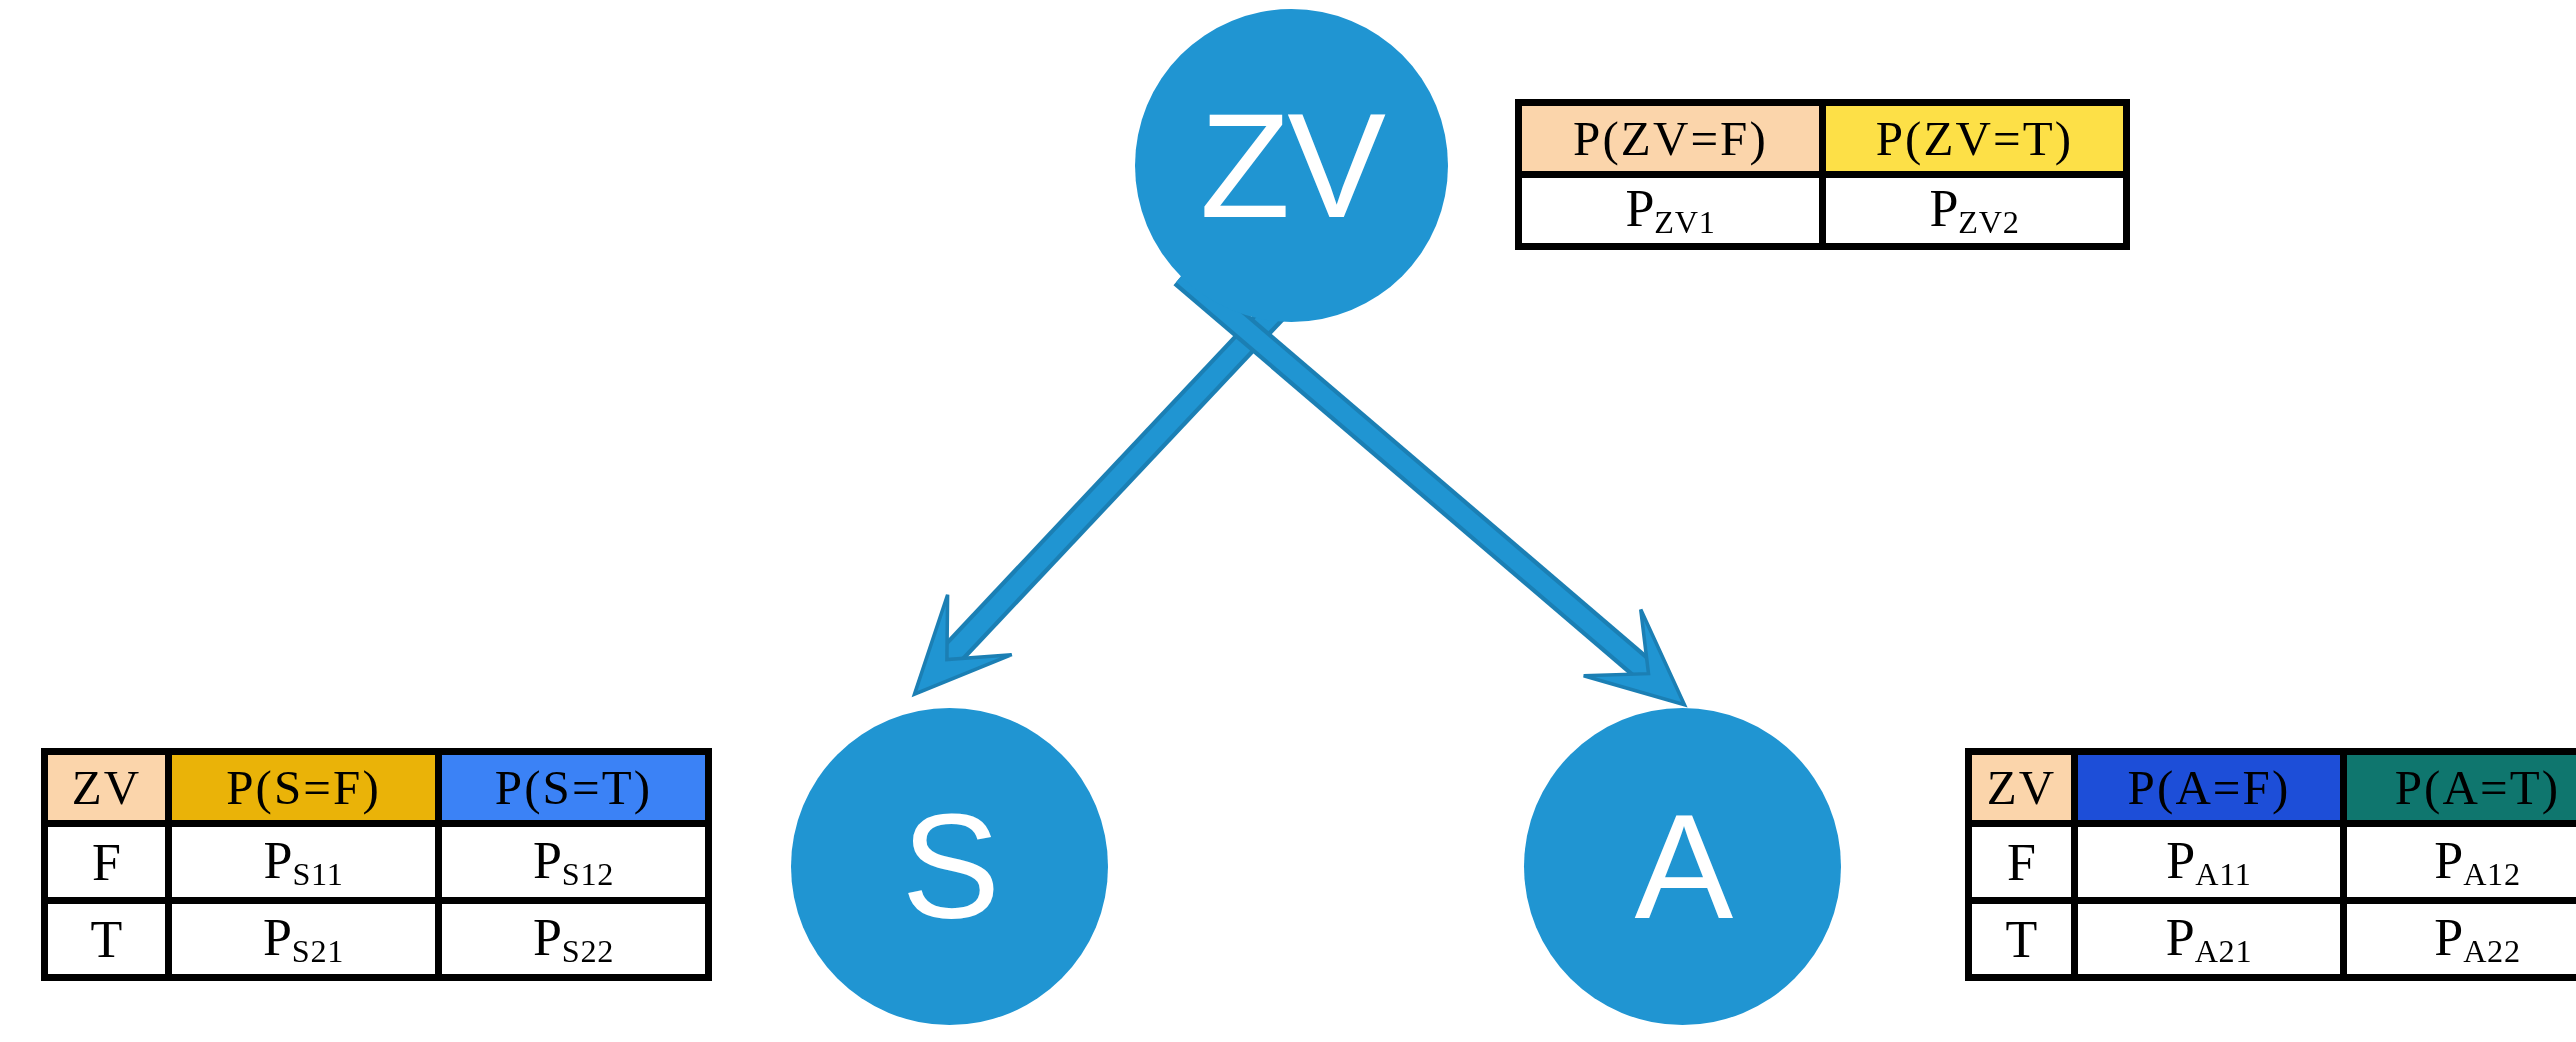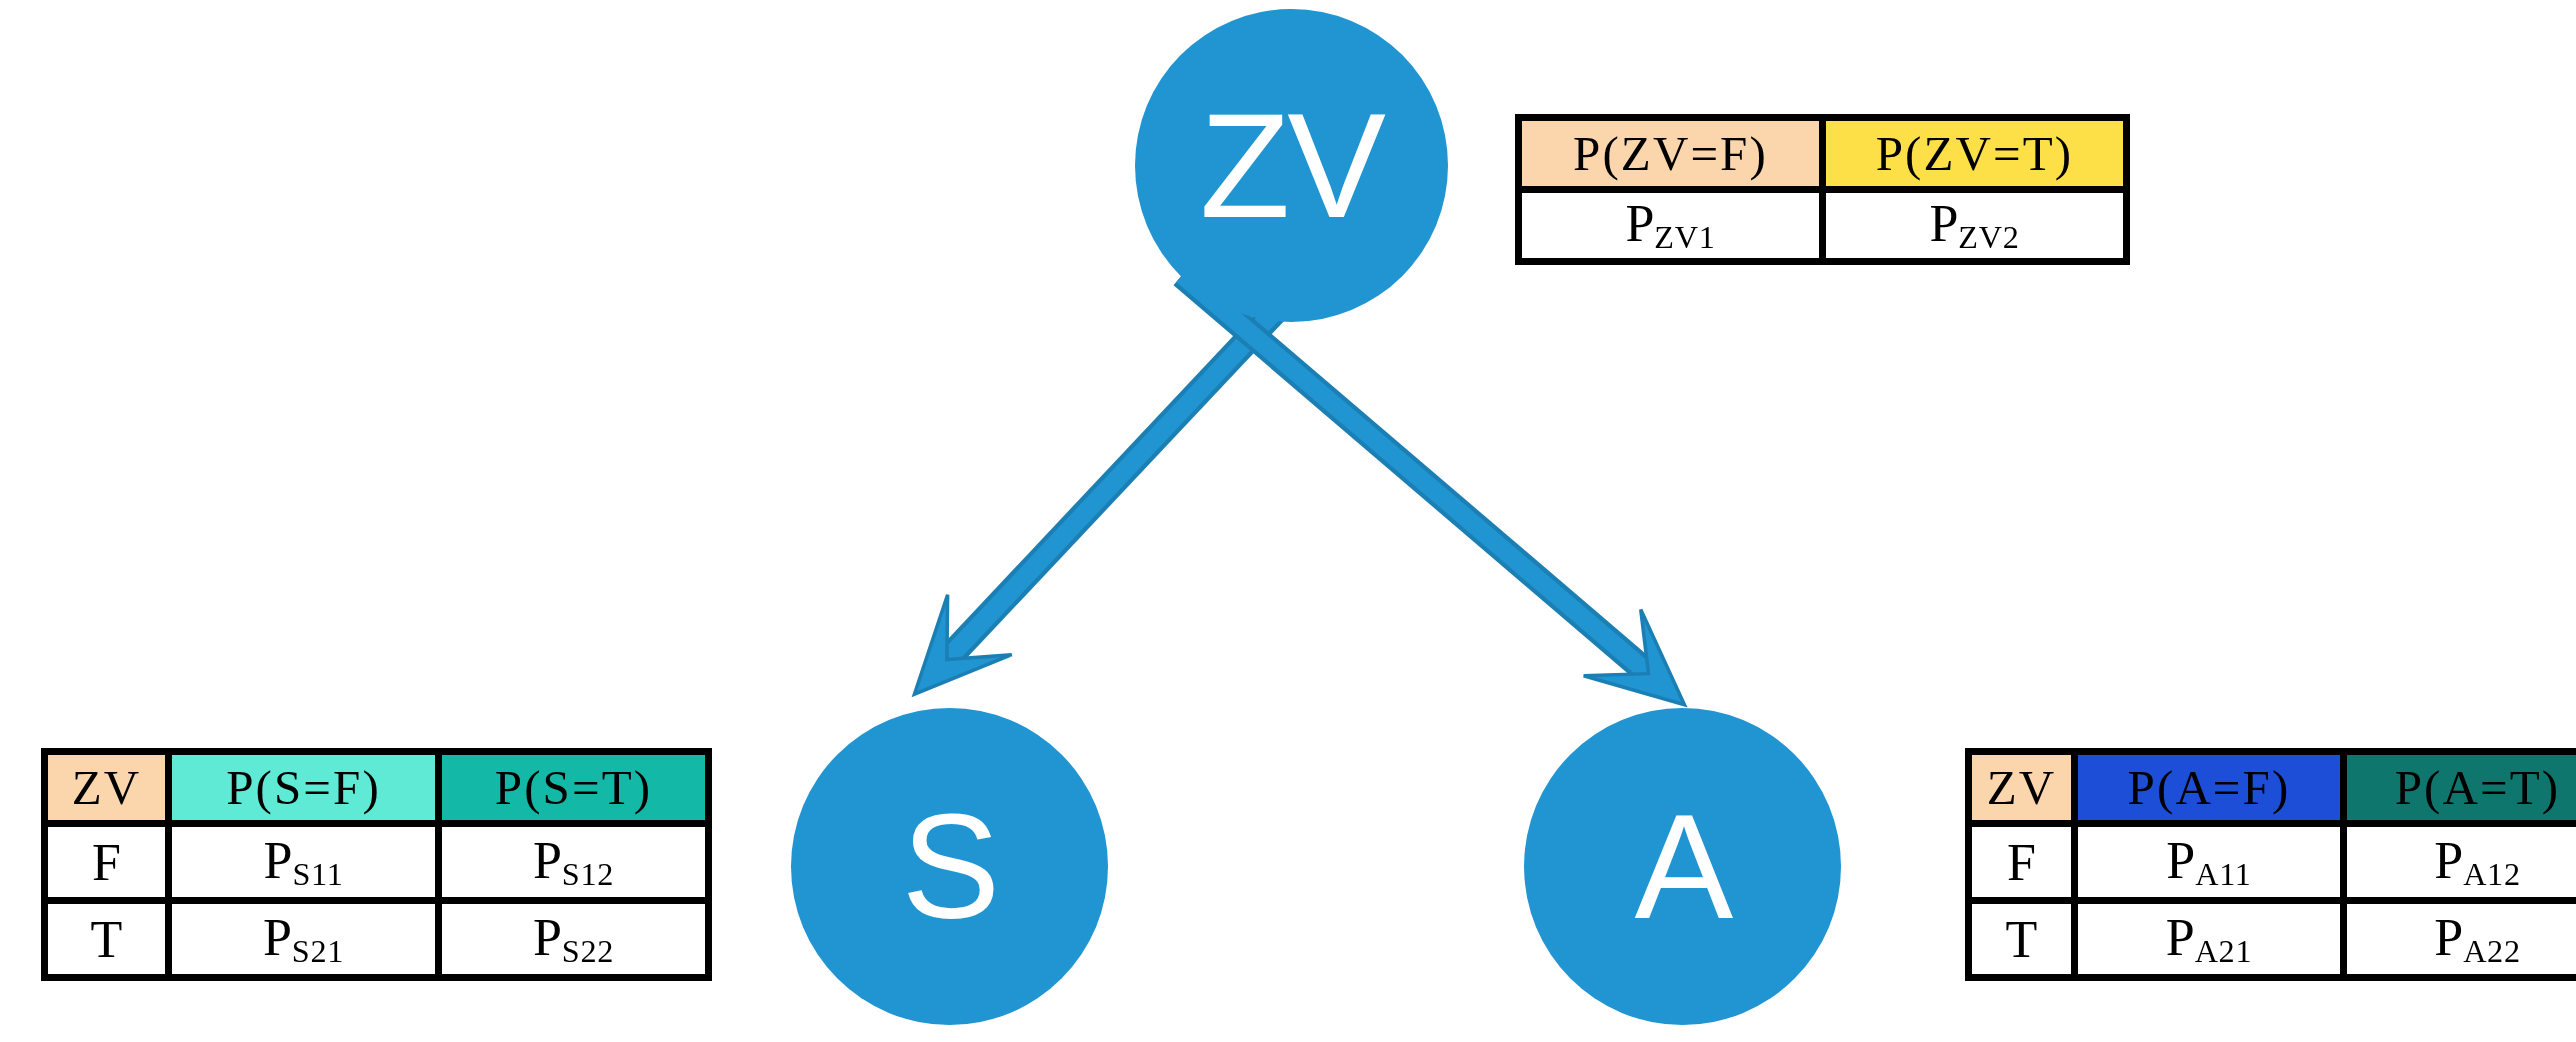--- a/index.html
+++ b/index.html
@@ -55,21 +55,21 @@
   table.cpt td{
     font-size:52px;
     height:70px;
     text-align:center;
   }
   table.cpt sub{
     font-size:0.62em;
     vertical-align:-0.22em;
     letter-spacing:0.7px;
   }
-  #table-zv{left:1481px;top:114px;width:609px;border-radius:21px;}
+  #table-zv{left:1481px;top:99px;width:609px;border-radius:21px;}
   #table-zv th,#table-zv td{height:65px;}
   #table-s{left:7px;top:748px;width:665px;}
   #table-a{left:1931px;top:748px;width:643px;}
 </style>
 </head>
 <body>
 
 <div class="canvas">
 
   <svg class="edges-svg" width="2576" height="1043" viewBox="0 0 3657 1480">
@@ -124,24 +124,24 @@
     <colgroup>
         <col style="width:124px">
         <col style="width:270px">
         <col style="width:270px">
       </colgroup>
     <tbody>
         <tr>
       <th style="background:#fbd5ab">
         <span>ZV</span>
       </th>
-      <th style="background:#5eead4">
+      <th style="background:#eab308">
         <span>P(S=F)</span>
       </th>
-      <th style="background:#14b8a6">
+      <th style="background:#3b82f6">
         <span>P(S=T)</span>
       </th>
     </tr>
     <tr>
       <td>
         <span>F</span>
       </td>
       <td>
         <span>P</span><sub>S11</sub>
       </td>

